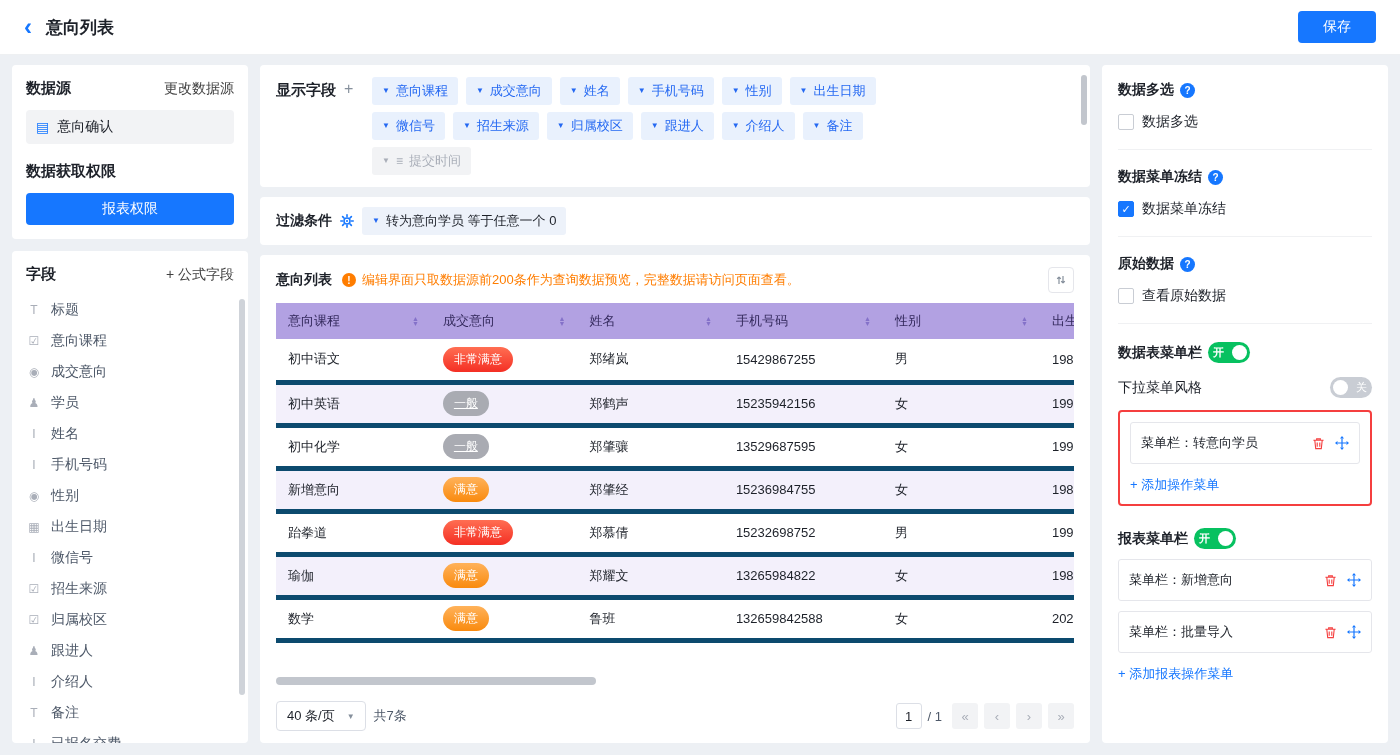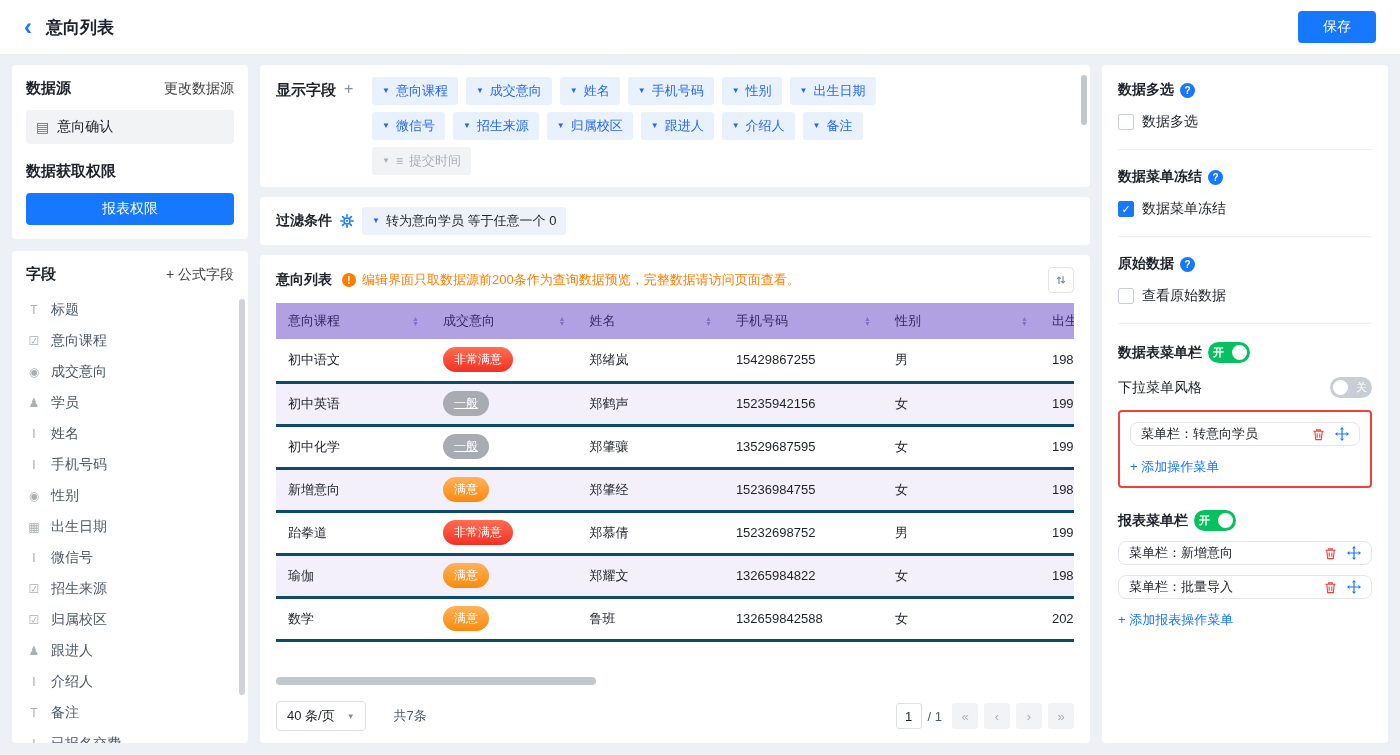--- a/index.html
+++ b/index.html
@@ -86,34 +86,34 @@
     display:flex; align-items:center; justify-content:center; cursor:pointer; flex-shrink:0;
   }
   .tbl-wrap { margin-top:10px; overflow:hidden; }
   table { border-collapse:collapse; table-layout:fixed; width:900px; }
   thead th {
     background:#b2a1e2; height:36px; font-size:13px; color:#33295c; font-weight:normal;
     text-align:left; padding:0 12px; cursor:pointer;
   }
   .th-inner { display:flex; align-items:center; justify-content:space-between; }
   .carets { display:flex; flex-direction:column; line-height:0.75; font-size:7px; color:#8471c9; }
-  tbody td { height:43px; font-size:13px; padding:0 12px; border-bottom:3px solid #0c4a6e; background:#fff; }
+  tbody td { height:43px; font-size:13px; padding:0 12px; border-bottom:5px solid #0c4a6e; background:#fff; }
   tr.alt td { background:#f3f0fb; }
   .badge { display:inline-block; padding:4px 11px; border-radius:20px; color:#fff; font-size:12px; }
   .badge-red    { background:linear-gradient(180deg,#ff6e52,#f42f24); }
   .badge-orange { background:linear-gradient(180deg,#ffb25a,#f98a0e); }
   .badge-gray   { background:#a9abb2;text-decoration:underline; }
   .hscroll { margin-top:auto; height:8px; width:320px; background:#c2c6cd; border-radius:4px; cursor:pointer; }
   .tfoot { margin-top:16px; display:flex; align-items:center; }
   .psize {
     border:1px solid #dcdfe6; border-radius:4px; height:30px; display:flex; align-items:center;
     gap:12px; padding:0 10px; font-size:13px; cursor:pointer;
   }
   .psize .caret { font-size:8px; color:#86909c; }
-  .total-count { margin-left:28px; font-size:13px; color:#4e5969; }
+  .total-count { margin-left:8px; font-size:13px; color:#4e5969; }
   .pager { margin-left:auto; display:flex; align-items:center; gap:6px; }
   .page-cur {
     min-width:26px; height:26px; border:1px solid #dcdfe6; border-radius:3px; background:#fff;
     display:flex; align-items:center; justify-content:center; font-size:13px; cursor:pointer;
   }
   .page-of { font-size:13px; color:#4e5969; margin:0 4px 0 0; }
   .pbtn {
     width:26px; height:26px; background:#f2f3f5; border-radius:3px; color:#a9aeb8;
     display:flex; align-items:center; justify-content:center; font-size:13px; cursor:pointer;
   }
@@ -134,21 +134,21 @@
   }
   hr.div { border:none; border-top:1px solid #f0f1f3; margin:18px 0; }
   .toggle { width:42px; height:21px; border-radius:11px; display:flex; align-items:center; padding:0 3px; cursor:pointer; }
   .toggle.on  { background:#07c160; justify-content:space-between; }
   .toggle.off { background:#c9cdd4; justify-content:space-between; }
   .toggle .t-label { color:#fff; font-size:11px; padding:0 2px; }
   .toggle .knob { width:15px; height:15px; border-radius:50%; background:#fff; flex-shrink:0; }
   .sub-row { margin-top:14px; display:flex; align-items:center; justify-content:space-between; font-size:14px; }
   .redbox { margin-top:12px; border:2px solid #f53f3f; border-radius:4px; padding:10px; }
   .menu-row {
-    border:1px solid #e5e6eb; border-radius:8px; height:24px; display:flex; align-items:center;
+    border:1px solid #e5e6eb; border-radius:3px; height:42px; display:flex; align-items:center;
     justify-content:space-between; padding:0 10px; font-size:13px; background:#fff;
   }
   .menu-row.mt { margin-top:10px; }
   .mr-icons { display:flex; align-items:center; gap:10px; }
   .mr-icons span { display:inline-flex; cursor:pointer; }
   .add-link { display:inline-block; margin-top:12px; color:#1677ff; font-size:13px; cursor:pointer; text-decoration:none; }
   .mt14 { margin-top:14px; }
 </style>
 </head>
 <body>

